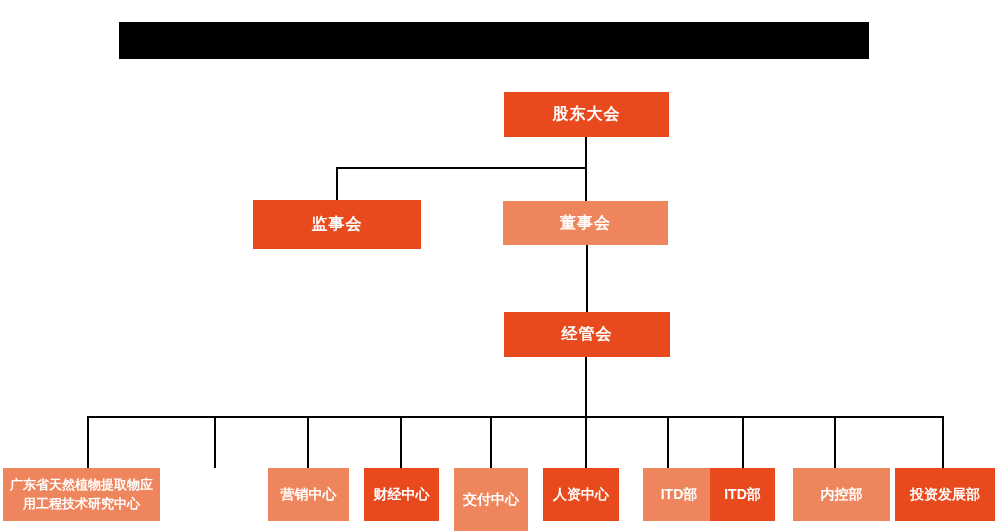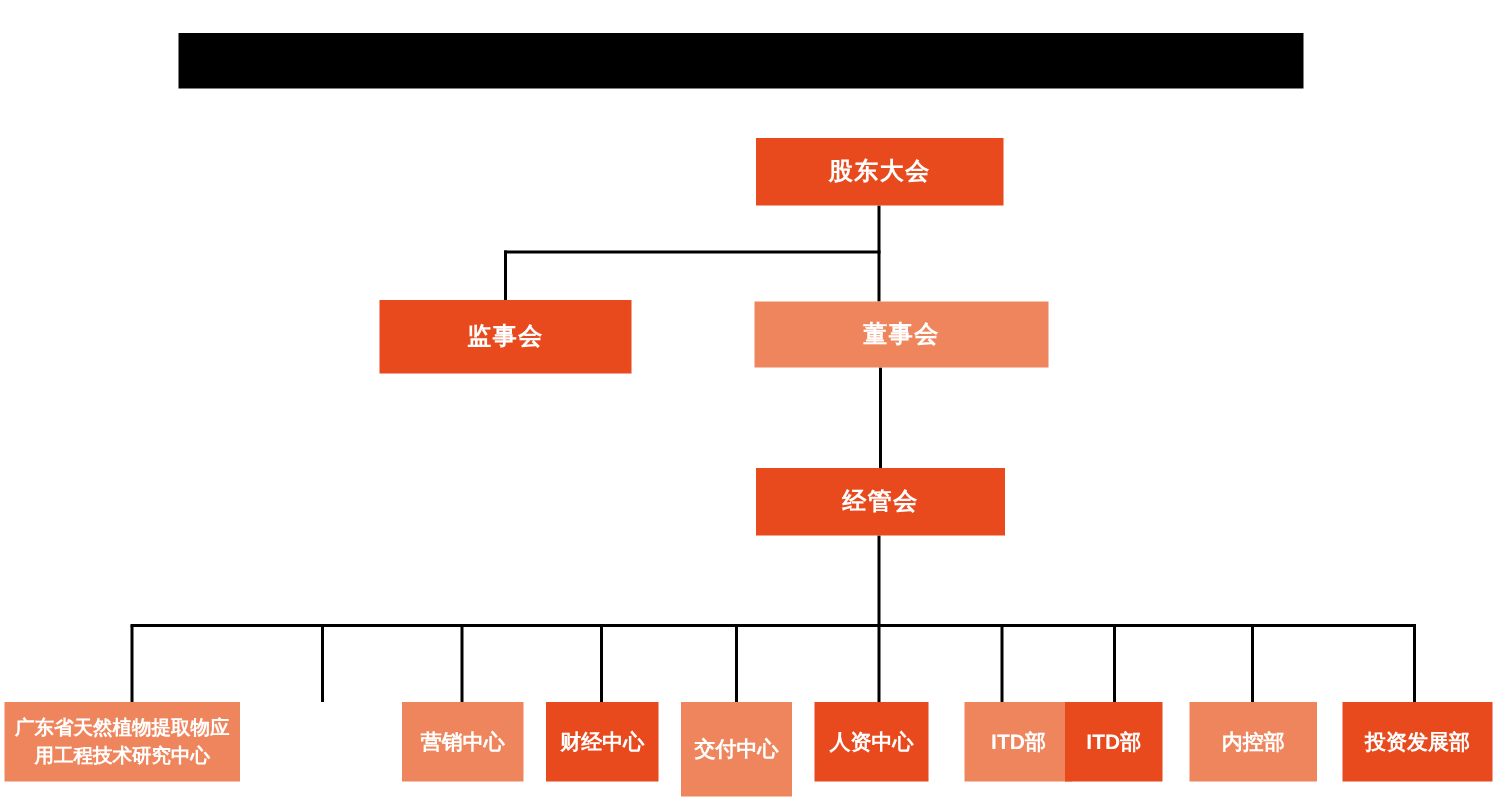--- a/index.html
+++ b/index.html
@@ -63,27 +63,27 @@
   <div class="vline" style="left:400px; top:417px; height:51px;"></div>
   <div class="vline" style="left:490px; top:417px; height:51px;"></div>
   <div class="vline" style="left:667px; top:417px; height:51px;"></div>
   <div class="vline" style="left:742px; top:417px; height:51px;"></div>
   <div class="vline" style="left:834px; top:417px; height:51px;"></div>
   <div class="vline" style="left:942px; top:417px; height:51px;"></div>
 
   <div class="node primary lvl" style="left:504px; top:92px; width:165px; height:45px;">股东大会</div>
 
   <div class="node primary lvl" style="left:253px; top:200px; width:168px; height:49px;">监事会</div>
-  <div class="node secondary lvl" style="left:503px; top:201px; width:196px; height:44px;">董事会</div>
+  <div class="node secondary lvl" style="left:503px; top:201px; width:165px; height:44px;">董事会</div>
 
   <div class="node primary lvl" style="left:504px; top:312px; width:166px; height:45px;">经管会</div>
 
   <div class="node secondary dept dept-long" style="left:3px; top:468px; width:157px; height:53px;">广东省天然植物提取物应用工程技术研究中心</div>
   <div class="node secondary dept" style="left:268px; top:468px; width:81px; height:53px;">营销中心</div>
   <div class="node primary dept" style="left:364px; top:468px; width:75px; height:53px;">财经中心</div>
   <div class="node secondary dept" style="left:454px; top:468px; width:74px; height:63px;">交付中心</div>
   <div class="node primary dept" style="left:543px; top:468px; width:76px; height:53px;">人资中心</div>
   <div class="node secondary dept" style="left:643px; top:468px; width:72px; height:53px;">ITD部</div>
   <div class="node primary dept" style="left:710px; top:468px; width:65px; height:53px;">ITD部</div>
-  <div class="node secondary dept" style="left:793px; top:468px; width:85px; height:53px;">内控部</div>
+  <div class="node secondary dept" style="left:793px; top:468px; width:97px; height:53px;">内控部</div>
   <div class="node primary dept" style="left:895px; top:468px; width:100px; height:53px;">投资发展部</div>
 
 </div>
 
 </body></html>

